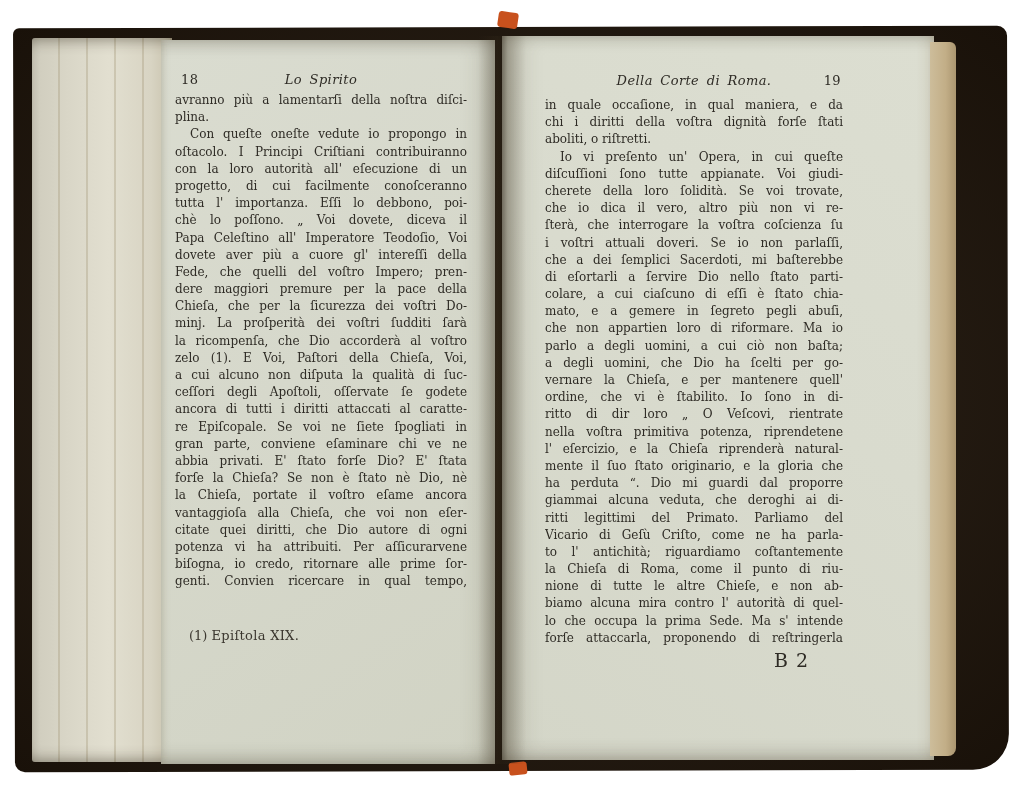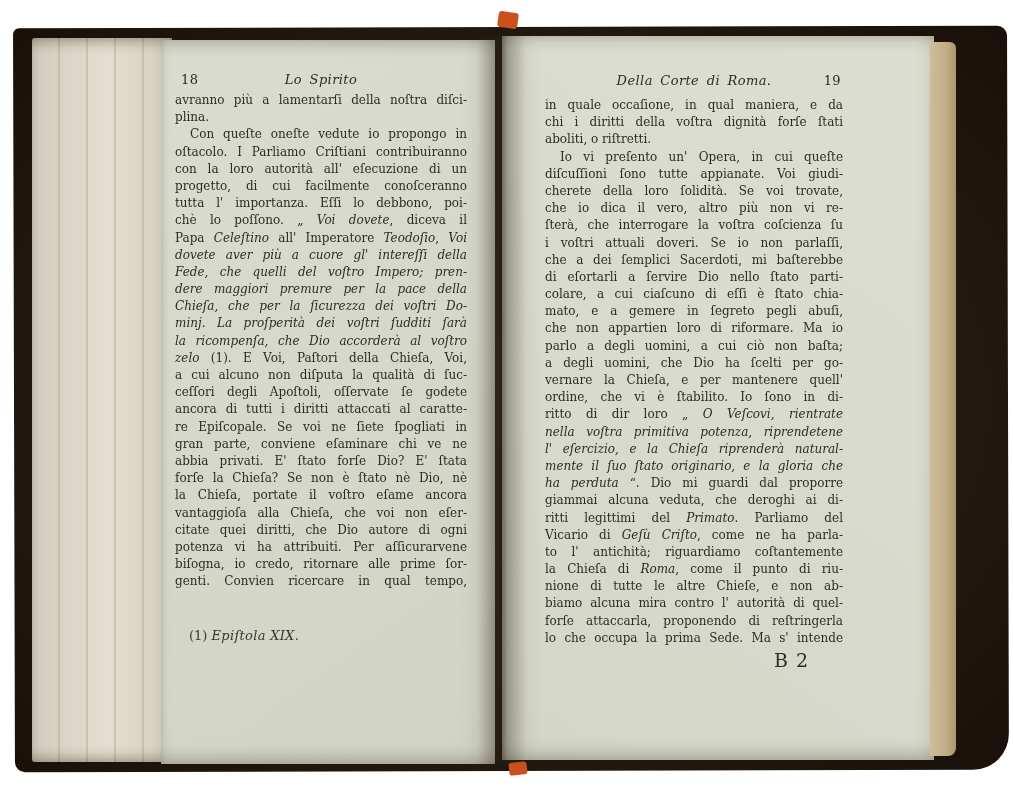--- a/index.html
+++ b/index.html
@@ -58,21 +58,21 @@
   .pg-num{position:absolute;top:0;font-size:13px;}
   .pg-num.nleft{left:6px;}
   .pg-num.nright{right:2px;}
   .run-title{display:block;text-align:center;font-style:italic;word-spacing:3px;}
   .body-text{position:absolute;font-size:12px;}
   .page.left .body-text{left:14px;top:52px;width:292px;}
   .page.right .body-text{left:43px;top:61px;width:298px;}
   .tl{height:17.2px;line-height:17.2px;text-align:justify;text-align-last:justify;overflow:hidden;white-space:normal;}
   .tl.end{text-align-last:left;}
   .tl.ind{padding-left:15px;}
-  .it{font-style:italic;margin-top:8px;}
+  .it{margin-top:8px;}
   .footnote{position:absolute;left:28px;top:588px;font-size:13px;color:#3b372f;}
   .footnote .it{letter-spacing:.3px;}
   .signature{position:absolute;left:43px;top:613px;width:298px;text-align:right;padding-right:34px;font-size:19px;letter-spacing:1px;box-sizing:border-box;}
 </style>
 </head>
 <body>
 
 <div class="scene">
 
   <div class="cover"></div>
@@ -82,21 +82,21 @@
 
   <div class="page left">
     <div class="pg-header">
       <span class="pg-num nleft">18</span>
       <span class="run-title">Lo Spirito</span>
     </div>
     <div class="body-text">
         <div class="tl"><span>avranno più a lamentarſi della noſtra diſci-</span></div>
         <div class="tl end"><span>plina.</span></div>
         <div class="tl ind"><span>Con queſte oneſte vedute io propongo in</span></div>
-        <div class="tl"><span>oſtacolo. I Parliamo Criſtiani contribuiranno</span></div>
+        <div class="tl"><span>oſtacolo. I Principi Criſtiani contribuiranno</span></div>
         <div class="tl"><span>con la loro autorità all' eſecuzione di un</span></div>
         <div class="tl"><span>progetto, di cui facilmente conoſceranno</span></div>
         <div class="tl"><span>tutta l' importanza. Eſſi lo debbono, poi-</span></div>
         <div class="tl"><span>chè lo poſſono. „ </span><span class="it">Voi dovete</span><span>, diceva il</span></div>
         <div class="tl"><span>Papa </span><span class="it">Celeſtino</span><span> all' Imperatore </span><span class="it">Teodoſio</span><span>, </span><span class="it">Voi</span></div>
         <div class="tl"><span class="it">dovete aver più a cuore gl' intereſſi della</span></div>
         <div class="tl"><span class="it">Fede, che quelli del voſtro Impero; pren-</span></div>
         <div class="tl"><span class="it">dere maggiori premure per la pace della</span></div>
         <div class="tl"><span class="it">Chieſa, che per la ſicurezza dei voſtri Do-</span></div>
         <div class="tl"><span class="it">minj. La proſperità dei voſtri ſudditi ſarà</span></div>
@@ -151,22 +151,22 @@
         <div class="tl"><span class="it">l' eſercizio, e la Chieſa riprenderà natural-</span></div>
         <div class="tl"><span class="it">mente il ſuo ſtato originario, e la gloria che</span></div>
         <div class="tl"><span class="it">ha perduta</span><span> “. Dio mi guardi dal proporre</span></div>
         <div class="tl"><span>giammai alcuna veduta, che deroghi ai di-</span></div>
         <div class="tl"><span>ritti legittimi del </span><span class="it">Primato</span><span>. Parliamo del</span></div>
         <div class="tl"><span>Vicario di </span><span class="it">Geſù Criſto</span><span>, come ne ha parla-</span></div>
         <div class="tl"><span>to l' antichità; riguardiamo coſtantemente</span></div>
         <div class="tl"><span>la Chieſa di </span><span class="it">Roma</span><span>, come il punto di riu-</span></div>
         <div class="tl"><span>nione di tutte le altre Chieſe, e non ab-</span></div>
         <div class="tl"><span>biamo alcuna mira contro l' autorità di quel-</span></div>
+        <div class="tl"><span>lo che occupa la prima Sede. Ma s' intende</span></div>
         <div class="tl"><span>forſe attaccarla, proponendo di reſtringerla</span></div>
-        <div class="tl"><span>lo che occupa la prima Sede. Ma s' intende</span></div>
       </div>
     <div class="signature">B 2</div>
   </div>
 
   <div class="deckle"></div>
   <div class="gutter"></div>
 
 </div>
 
 </body></html>

